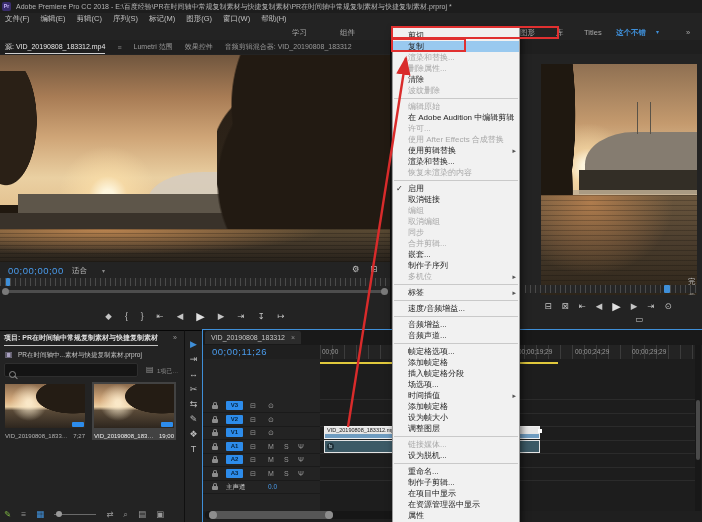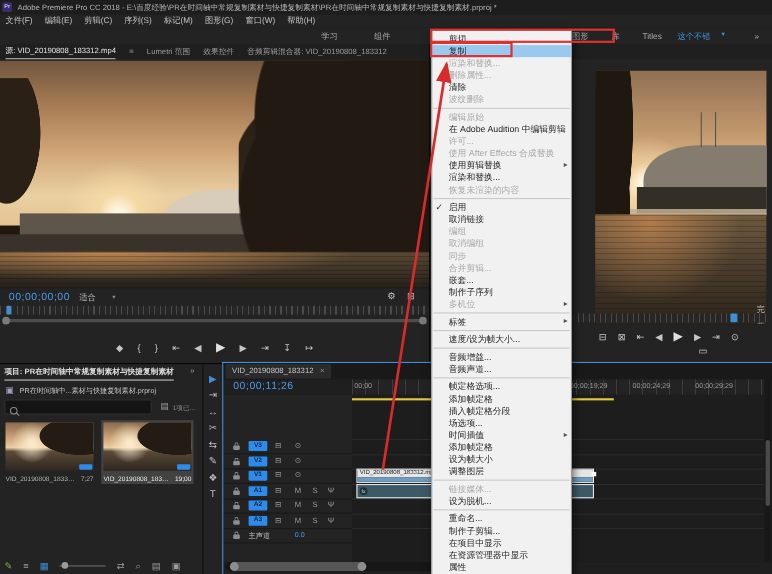--- a/index.html
+++ b/index.html
@@ -9,21 +9,21 @@
 
   
   .titlebar{position:absolute;left:0;top:0;width:702px;height:13px;background:#1d1d1d;display:flex;align-items:center;}
   .pr-icon{display:inline-block;width:9px;height:9px;margin-left:2px;background:#3a2d6e;color:#c9b6f7;
            font-size:5px;line-height:9px;text-align:center;border-radius:2px;font-weight:bold;}
   .title-text{margin-left:5px;font-size:7px;color:#b5b5b5;white-space:nowrap;overflow:hidden;}
   .menubar{position:absolute;left:0;top:13px;width:702px;height:12px;background:#232323;display:flex;align-items:center;gap:11px;padding-left:5px;}
   .mb-item{font-size:7.5px;color:#c2c2c2;white-space:nowrap;}
   .wsbar{position:absolute;left:0;top:25px;width:702px;height:15px;background:#232323;border-bottom:1px solid #121212;}
   .ws-item{position:absolute;top:0;line-height:15px;font-size:7.5px;color:#a8a8a8;white-space:nowrap;}
-  .ws-item.active{color:#3f8fd8;}
+  .ws-item.active{color:#3f8fd8;font-weight:bold;}
   .ws-caret{color:#3f8fd8;font-size:6px;}
 
   
   .panel{position:absolute;background:#232323;overflow:hidden;}
   #source-panel{left:0;top:40px;width:390px;height:290px;border-right:1px solid #0c0c0c;}
   #program-panel{left:391px;top:40px;width:311px;height:290px;}
   #project-panel{left:0;top:330px;width:184px;height:192px;border-top:1px solid #060606;}
   #tools-panel{left:184px;top:330px;width:18px;height:192px;border-left:1px solid #101010;border-top:1px solid #060606;
                display:flex;flex-direction:column;align-items:center;gap:6px;padding-top:9px;box-sizing:border-box;}
   #timeline-panel{left:202px;top:330px;width:500px;height:192px;background:#1f1f1f;}
@@ -475,21 +475,21 @@
       <div class="mi dis" data-name="context-menu-item"><span class="lbl" data-name="menu-item-label">编组</span></div>
       <div class="mi dis" data-name="context-menu-item"><span class="lbl" data-name="menu-item-label">取消编组</span></div>
       <div class="mi dis" data-name="context-menu-item"><span class="lbl" data-name="menu-item-label">同步</span></div>
       <div class="mi dis" data-name="context-menu-item"><span class="lbl" data-name="menu-item-label">合并剪辑...</span></div>
       <div class="mi" data-name="context-menu-item"><span class="lbl" data-name="menu-item-label">嵌套...</span></div>
       <div class="mi" data-name="context-menu-item"><span class="lbl" data-name="menu-item-label">制作子序列</span></div>
       <div class="mi dis" data-name="context-menu-item"><span class="lbl" data-name="menu-item-label">多机位</span><span class="sub" data-name="submenu-arrow-icon">▸</span></div>
       <div class="msep" data-name="menu-separator"></div>
       <div class="mi" data-name="context-menu-item"><span class="lbl" data-name="menu-item-label">标签</span><span class="sub" data-name="submenu-arrow-icon">▸</span></div>
       <div class="msep" data-name="menu-separator"></div>
-      <div class="mi" data-name="context-menu-item"><span class="lbl" data-name="menu-item-label">速度/设为帧大小...</span></div>
+      <div class="mi" data-name="context-menu-item"><span class="lbl" data-name="menu-item-label">速度/音频增益...</span></div>
       <div class="msep" data-name="menu-separator"></div>
       <div class="mi" data-name="context-menu-item"><span class="lbl" data-name="menu-item-label">音频增益...</span></div>
       <div class="mi" data-name="context-menu-item"><span class="lbl" data-name="menu-item-label">音频声道...</span></div>
       <div class="msep" data-name="menu-separator"></div>
       <div class="mi" data-name="context-menu-item"><span class="lbl" data-name="menu-item-label">帧定格选项...</span></div>
       <div class="mi" data-name="context-menu-item"><span class="lbl" data-name="menu-item-label">添加帧定格</span></div>
       <div class="mi" data-name="context-menu-item"><span class="lbl" data-name="menu-item-label">插入帧定格分段</span></div>
       <div class="mi" data-name="context-menu-item"><span class="lbl" data-name="menu-item-label">场选项...</span></div>
       <div class="mi" data-name="context-menu-item"><span class="lbl" data-name="menu-item-label">时间插值</span><span class="sub" data-name="submenu-arrow-icon">▸</span></div>
       <div class="mi" data-name="context-menu-item"><span class="lbl" data-name="menu-item-label">添加帧定格</span></div>

